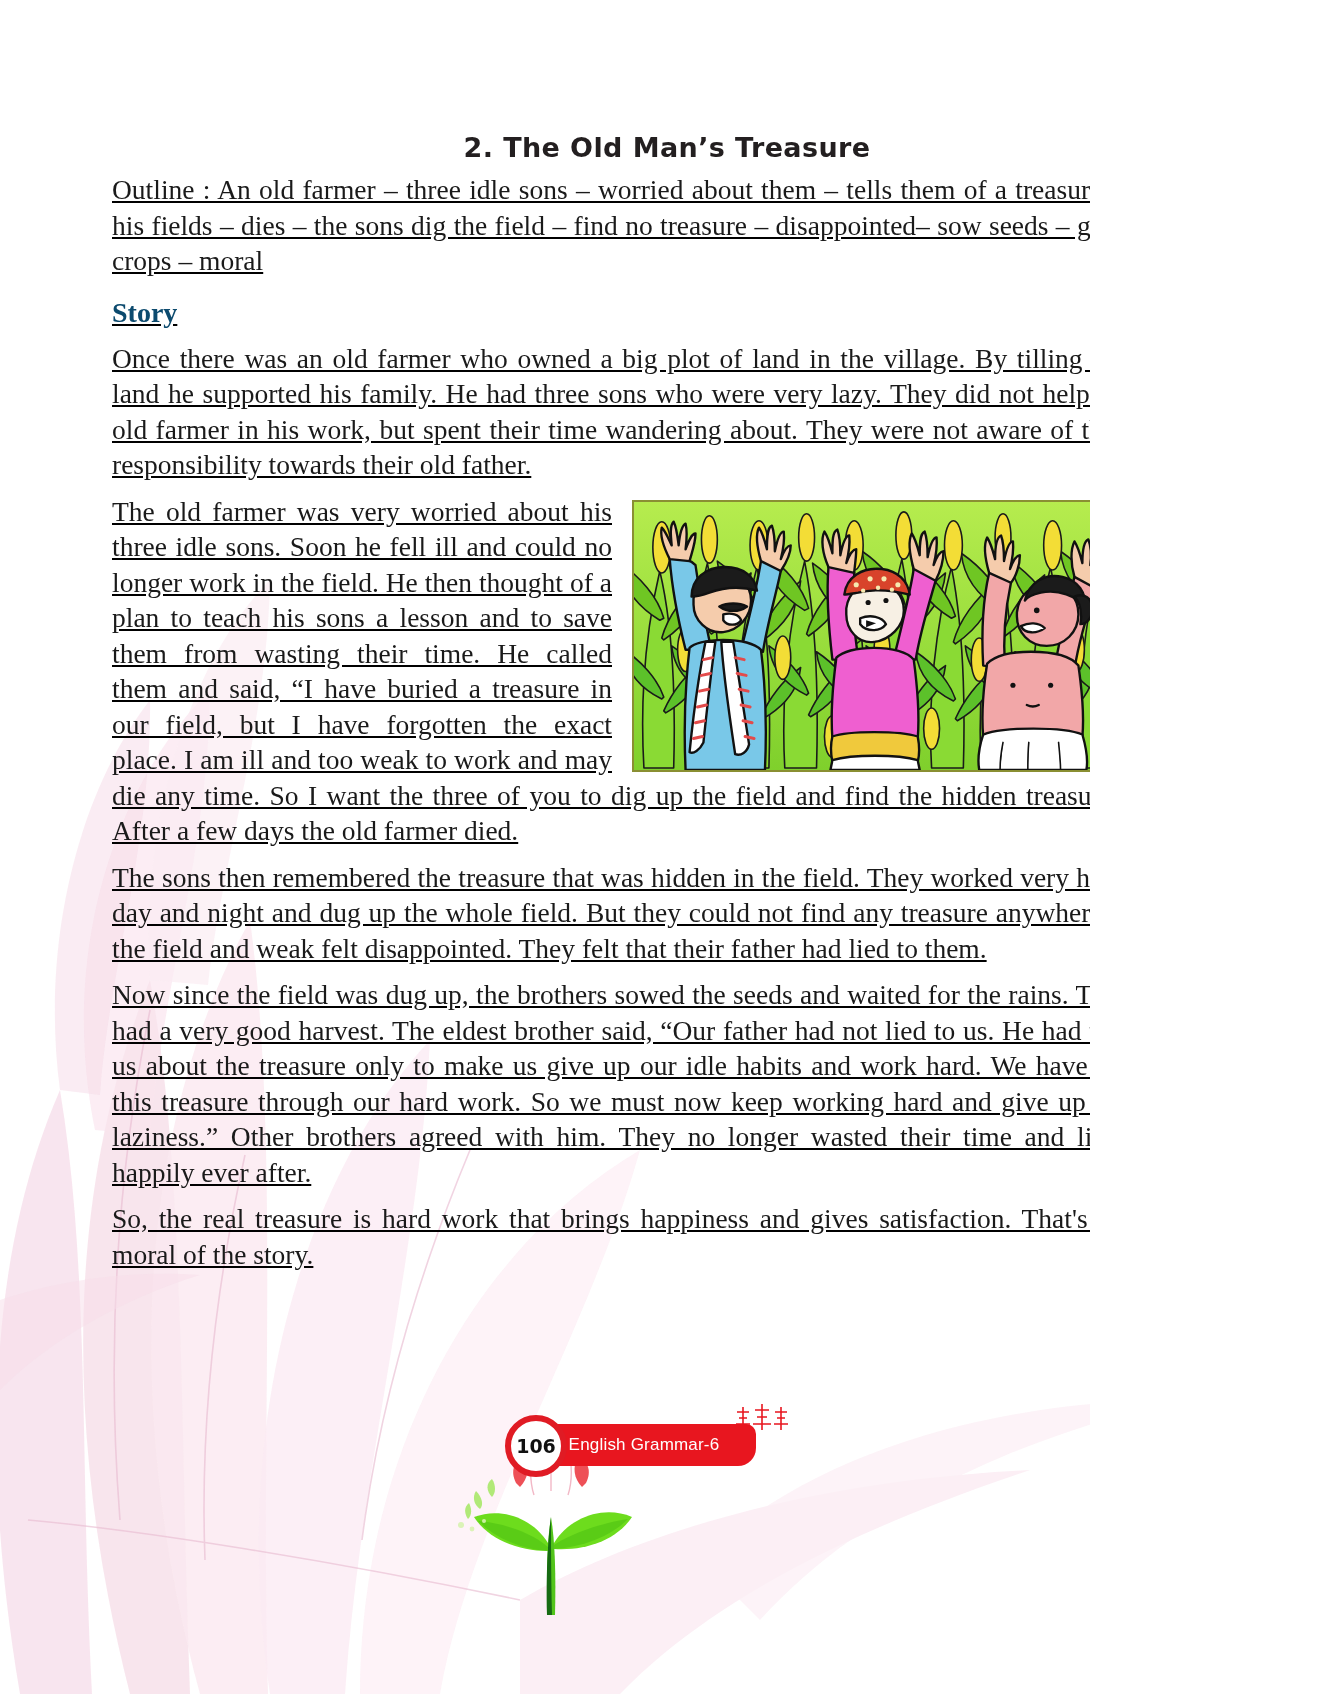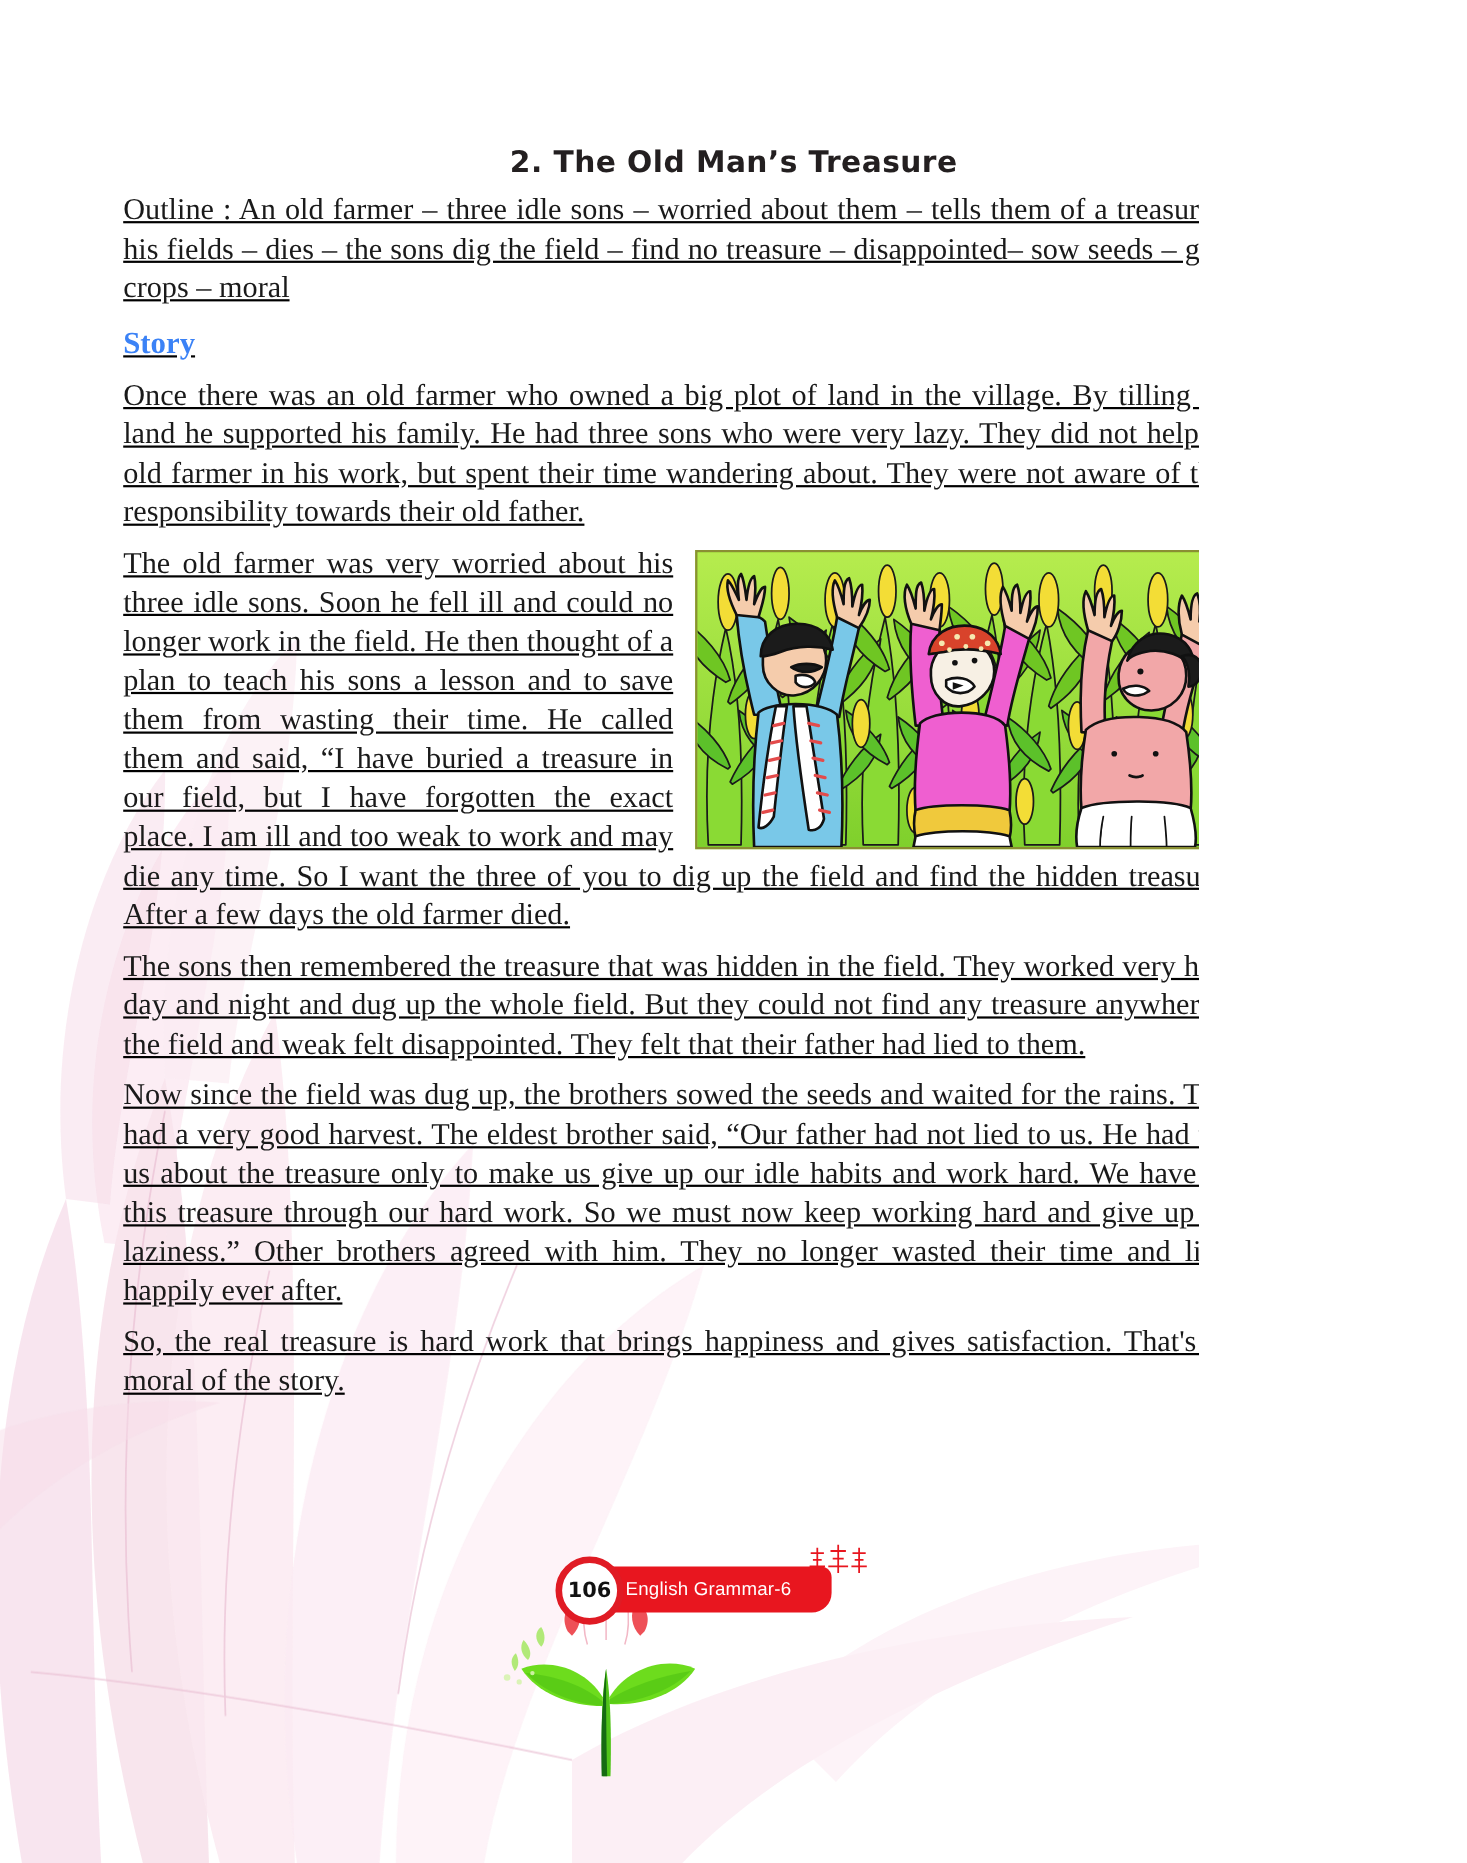--- a/index.html
+++ b/index.html
@@ -66,21 +66,21 @@
   .outline {
     margin-bottom: 14px;
   }
 
   .story-head {
     margin: 18px 0 12px 0;
     font-family: "Liberation Serif", serif;
     font-weight: bold;
     font-size: 28px;
     line-height: 32px;
-    color: #3b82f6;
+    color: #0c4a6e;
   }
 
   
   .illus-wrap {
     float: right;
     width: 500px;
     height: 272px;
     margin: 6px 0 6px 20px;
     shape-outside: margin-box;
   }

